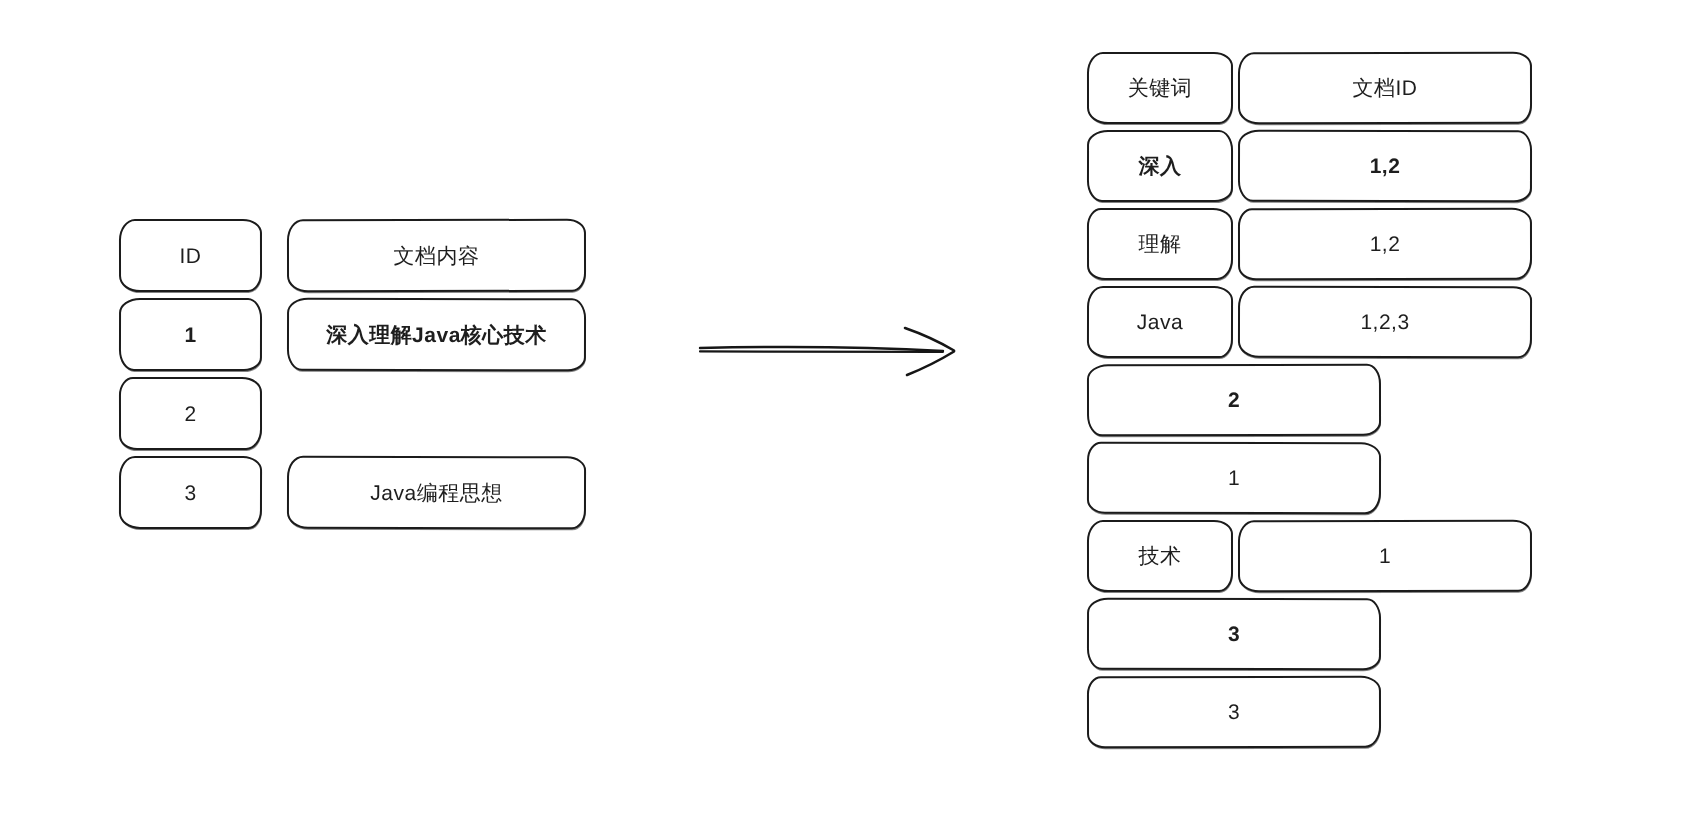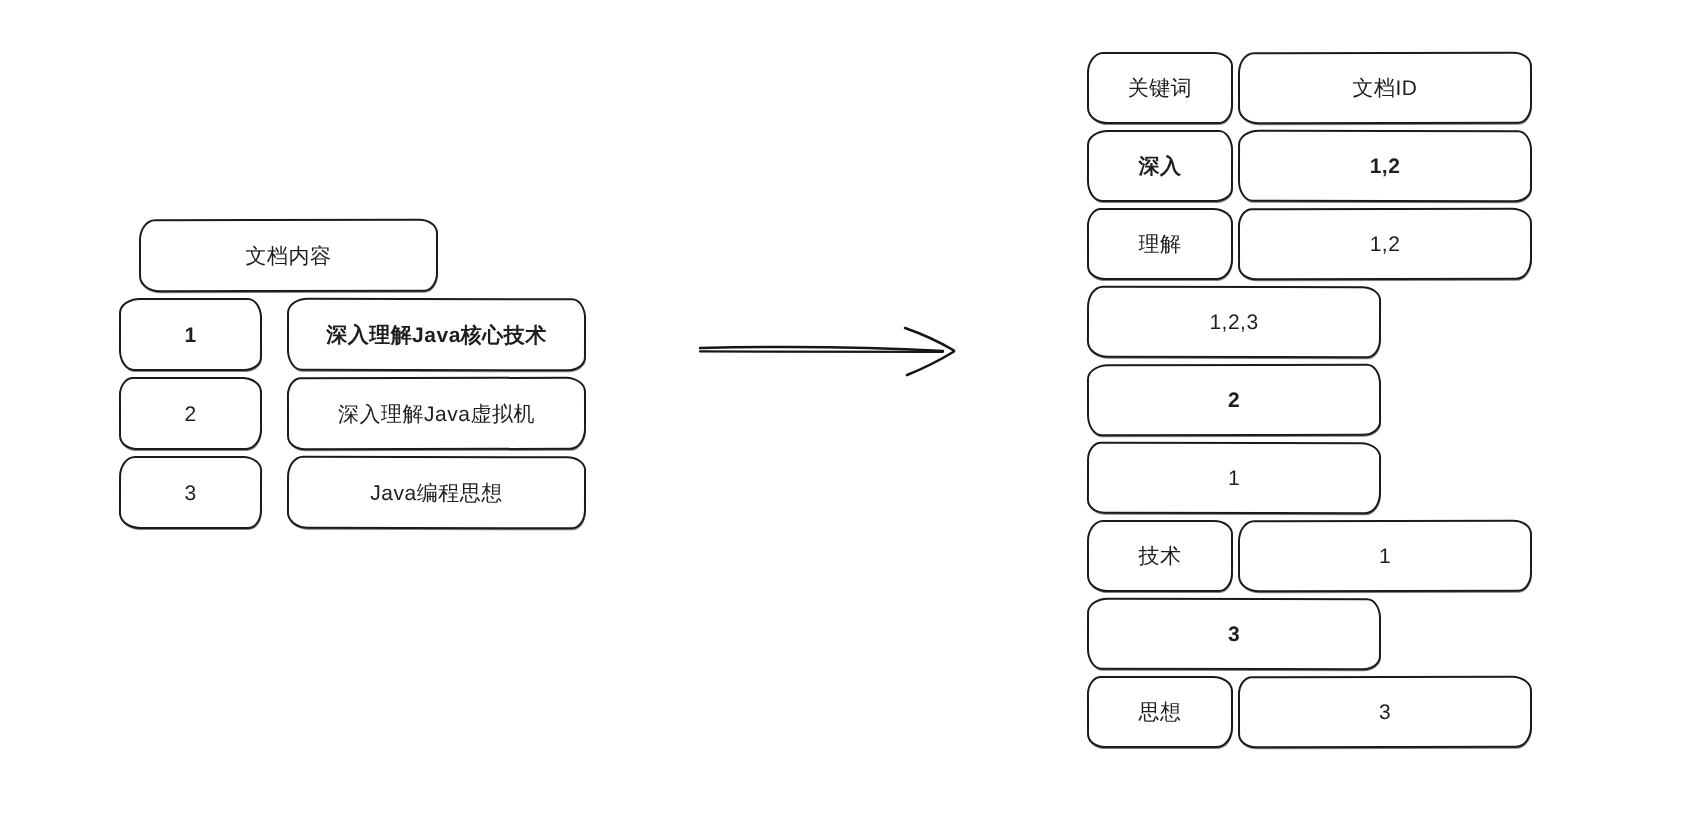--- a/index.html
+++ b/index.html
@@ -45,29 +45,29 @@
   .flow-arrow { position: absolute; left: 693px; top: 316px; width: 280px; height: 70px; }
   .flow-arrow path { fill: none; stroke: #161616; stroke-linecap: round; }
 </style>
 </head>
 <body>
 
 <div class="canvas">
 
   <div class="sketch-table doc-table">
     <div class="t-row">
+      <div class="cell col-a">ID</div>
       <div class="cell col-b">文档内容</div>
     </div>
     <div class="t-row">
       <div class="cell col-a">1</div>
       <div class="cell col-b">深入理解Java核心技术</div>
     </div>
     <div class="t-row">
       <div class="cell col-a">2</div>
-      <div class="cell col-b">深入理解Java虚拟机</div>
     </div>
     <div class="t-row">
       <div class="cell col-a">3</div>
       <div class="cell col-b">Java编程思想</div>
     </div>
   </div>
 
   <svg class="flow-arrow" viewBox="0 0 280 70" xmlns="http://www.w3.org/2000/svg">
     <path d="M7,32 C 85,30.2 175,30.8 250,35" stroke-width="2.4"></path>
     <path d="M7,35.4 C 90,35.8 180,35.6 250,35.8" stroke-width="2.2"></path>
@@ -82,34 +82,34 @@
     </div>
     <div class="t-row">
       <div class="cell col-a">深入</div>
       <div class="cell col-b">1,2</div>
     </div>
     <div class="t-row">
       <div class="cell col-a">理解</div>
       <div class="cell col-b">1,2</div>
     </div>
     <div class="t-row">
+      <div class="cell col-a">Java</div>
       <div class="cell col-b">1,2,3</div>
     </div>
     <div class="t-row">
       <div class="cell col-b">2</div>
     </div>
     <div class="t-row">
       <div class="cell col-b">1</div>
     </div>
     <div class="t-row">
       <div class="cell col-a">技术</div>
       <div class="cell col-b">1</div>
     </div>
     <div class="t-row">
       <div class="cell col-b">3</div>
     </div>
     <div class="t-row">
-      <div class="cell col-a">思想</div>
       <div class="cell col-b">3</div>
     </div>
   </div>
 
 </div>
 
 </body></html>

